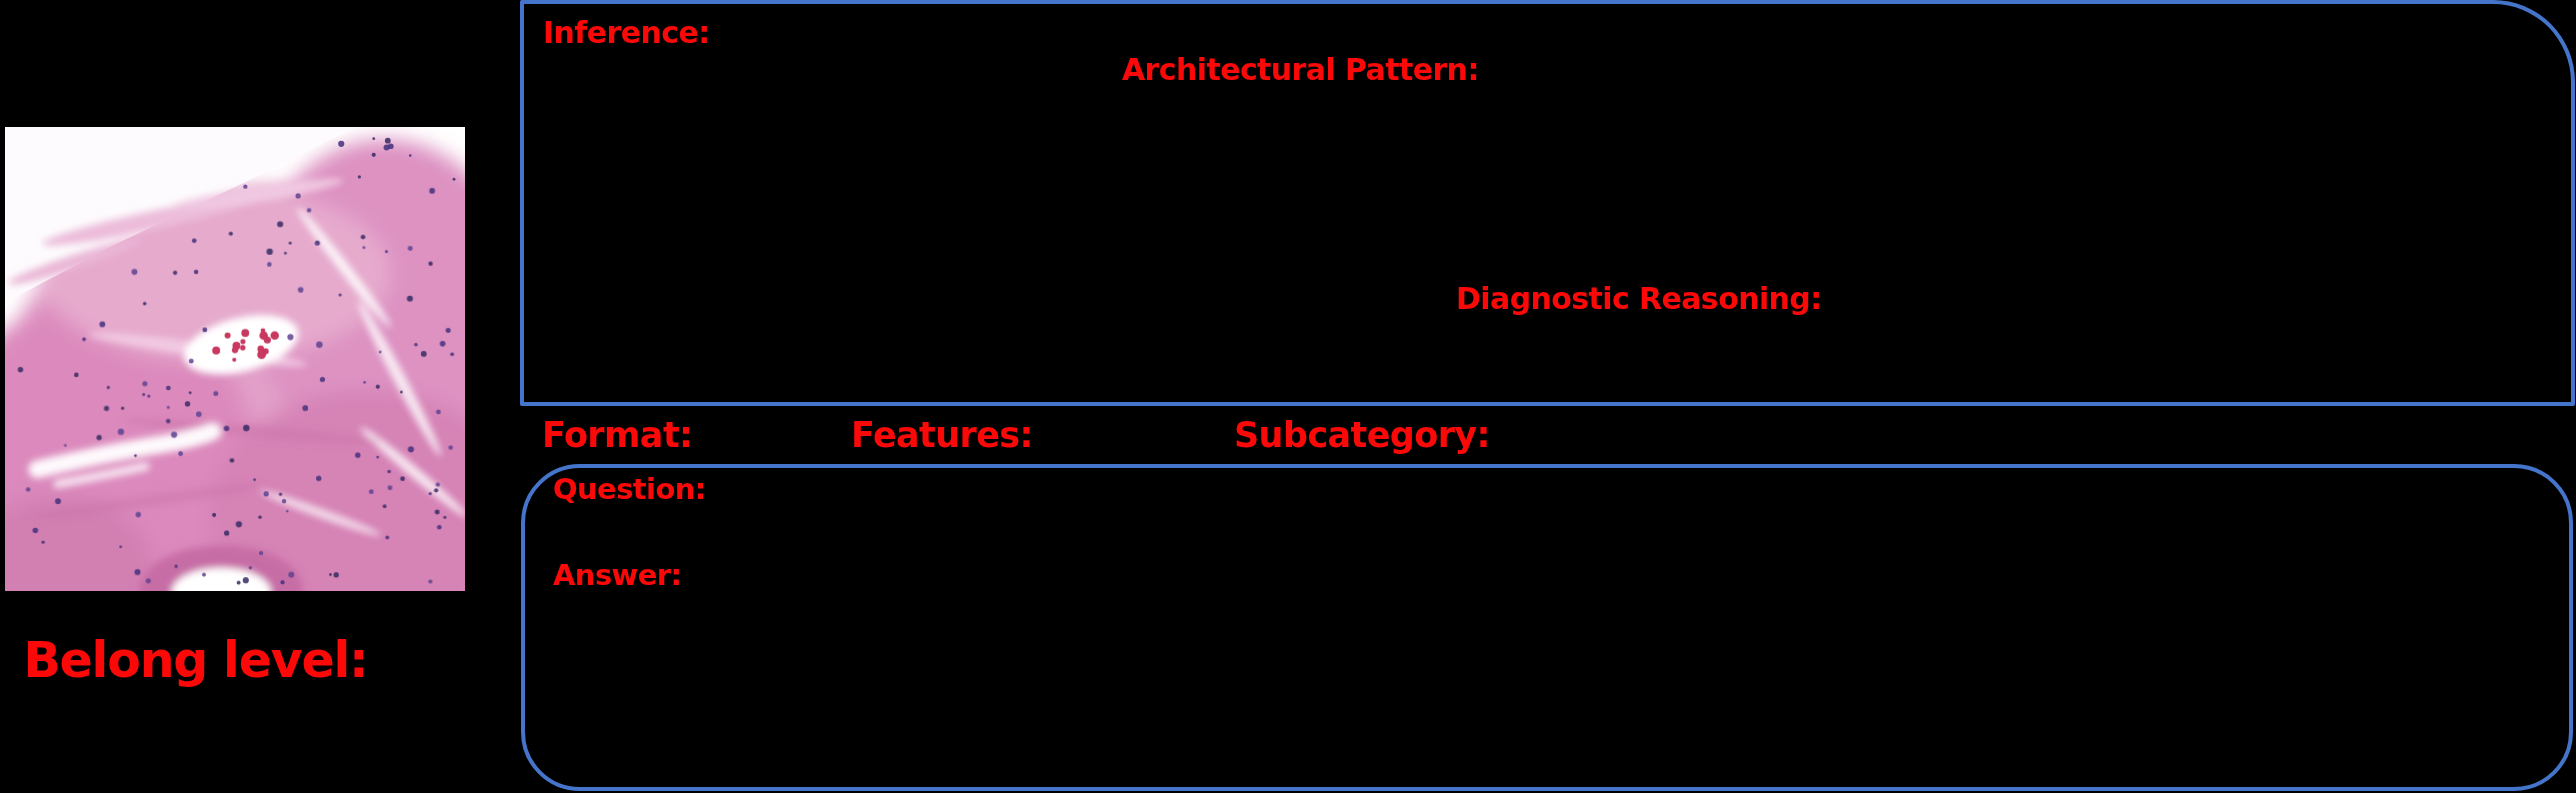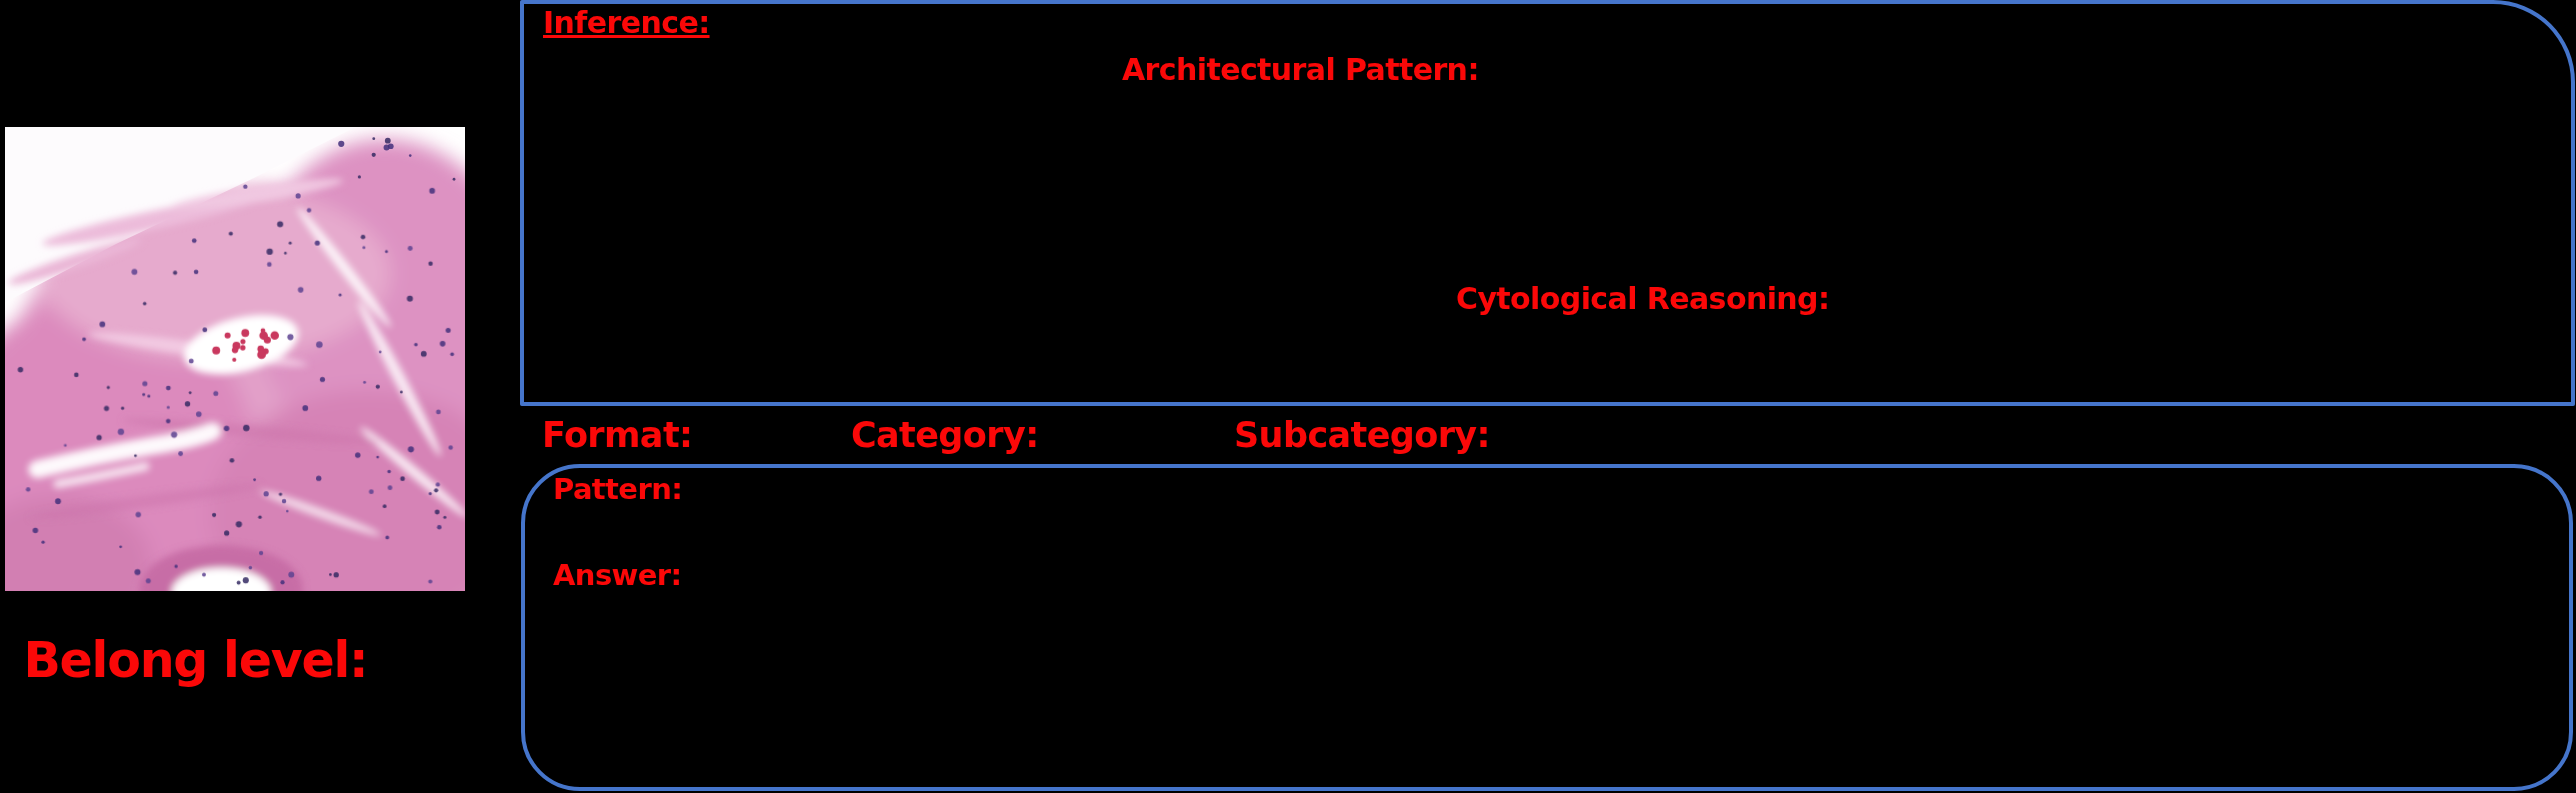--- a/index.html
+++ b/index.html
@@ -240,26 +240,26 @@
           <circle cx="452.2" cy="234.9" r="4.0" fill="#5d4390" opacity="0.85"></circle>
           <circle cx="312.2" cy="473.3" r="4.6" fill="#352a63" opacity="0.85"></circle>
           <circle cx="474.8" cy="778.1" r="3.6" fill="#43307b" opacity="0.85"></circle>
         </g>
     </svg>
   </div>
 
   <div class="lbl lbl-belong" style="left:23.4px;top:636px;">Belong level:</div>
 
   <div class="box box-inference"></div>
-  <div class="lbl lbl-panel" style="left:543px;top:8px;text-decoration:underline;">Inference:</div>
+  <div class="lbl lbl-panel" style="left:543px;top:18px;">Inference:</div>
   <div class="lbl lbl-panel" style="left:1122px;top:55px;text-align:center;">Architectural Pattern:</div>
-  <div class="lbl lbl-panel" style="left:1456px;top:284px;">Cytological Reasoning:</div>
+  <div class="lbl lbl-panel" style="left:1456px;top:284px;">Diagnostic Reasoning:</div>
 
   <div class="lbl lbl-meta" style="left:542px;top:418px;">Format:</div>
-  <div class="lbl lbl-meta" style="left:851px;top:418px;">Category:</div>
+  <div class="lbl lbl-meta" style="left:851px;top:418px;">Features:</div>
   <div class="lbl lbl-meta" style="left:1234px;top:418px;text-align:right;">Subcategory:</div>
 
   <div class="box box-qa"></div>
-  <div class="lbl lbl-qa" style="left:553px;top:475px;">Pattern:</div>
+  <div class="lbl lbl-qa" style="left:553px;top:475px;">Question:</div>
   <div class="lbl lbl-qa" style="left:553px;top:561px;">Answer:</div>
 
 </div>
 
 
 </body></html>

